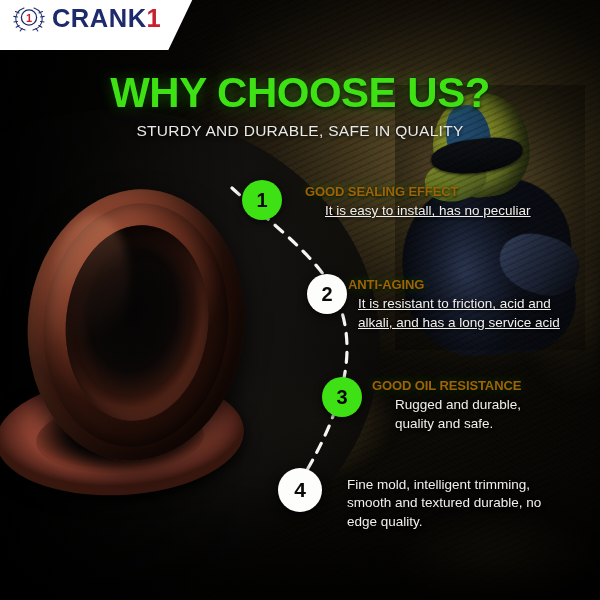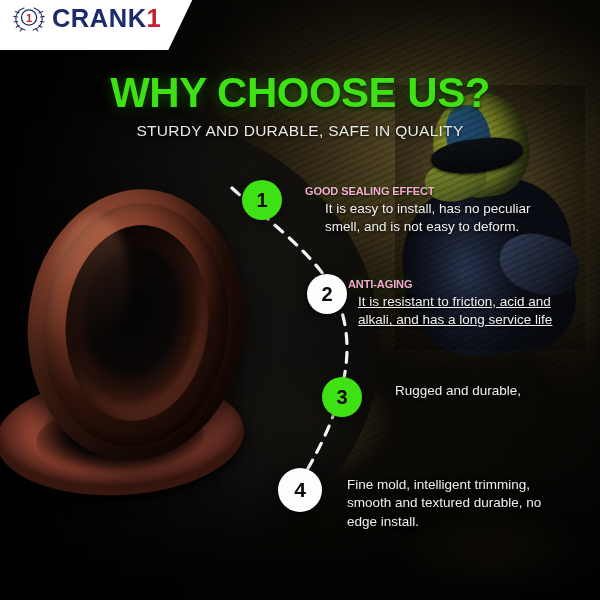--- a/index.html
+++ b/index.html
@@ -179,21 +179,21 @@
   .seal-gloss {
     position:absolute; left:58px; top:30px; width:78px; height:150px;
     border-radius:50%;
     background:linear-gradient(150deg, rgba(226,150,112,.4) 0%, rgba(180,100,70,.12) 46%, transparent 78%);
     filter:blur(4px); transform:rotate(6deg);
   }
 
   
   .feature { position:absolute; z-index:15; }
   .f-title {
-    color:#f9a8d4; font-weight:bold; font-size:11px; letter-spacing:-.1px;
+    color:#a16207; font-weight:bold; font-size:13px; letter-spacing:-.1px;
     text-shadow:0 0 10px rgba(62,226,20,.3), 0 1px 3px rgba(0,0,0,.95);
     line-height:1.1; white-space:nowrap;
   }
   .f-desc {
     color:#f0efed; font-size:13.5px; line-height:1.36; margin-top:3px;
     text-shadow:0 1px 4px rgba(0,0,0,.95);
   }
   .f-desc span { display:block; white-space:nowrap; }
 
   .badge {
@@ -262,50 +262,51 @@
     <div class="seal-ring-spring"></div>
     <div class="seal-ring-hole"></div>
     <div class="seal-gloss"></div>
   </div>
 
   <div class="badge green" style="left:242px; top:180px;">
     <span>1</span>
   </div>
   <div class="feature" style="left:305px; top:185px;">
     <div class="f-title">GOOD SEALING EFFECT</div>
-    <div class="f-desc" style="padding-left:20px;">
+    <div class="f-desc" style="padding-left:20px;text-decoration:underline;">
       <span>It is easy to install, has no peculiar</span>
-      <span>smell, and is not easy to deform.</span>
     </div>
   </div>
 
   <div class="badge white" style="left:307px; top:274px;">
     <span>2</span>
   </div>
   <div class="feature" style="left:348px; top:278px;">
     <div class="f-title">ANTI-AGING</div>
     <div class="f-desc" style="padding-left:10px;text-decoration:underline;">
       <span>It is resistant to friction, acid and</span>
-      <span>alkali, and has a long service life</span>
+      <span>alkali, and has a long service acid</span>
     </div>
   </div>
 
   <div class="badge green" style="left:322px; top:377px;">
     <span>3</span>
   </div>
   <div class="feature" style="left:372px; top:379px;">
+    <div class="f-title">GOOD OIL RESISTANCE</div>
     <div class="f-desc" style="padding-left:4px;margin-left:19px;">
       <span>Rugged and durable,</span>
+      <span>quality and safe.</span>
     </div>
   </div>
 
   <div class="badge white b4" style="left:278px; top:468px;">
     <span>4</span>
   </div>
   <div class="feature" style="left:345px; top:473px;">
     <div class="f-desc" style="padding-left:2px;">
       <span>Fine mold, intelligent trimming,</span>
       <span>smooth and textured durable, no</span>
-      <span>edge install.</span>
+      <span>edge quality.</span>
     </div>
   </div>
 
 </div>
 
 </body></html>

